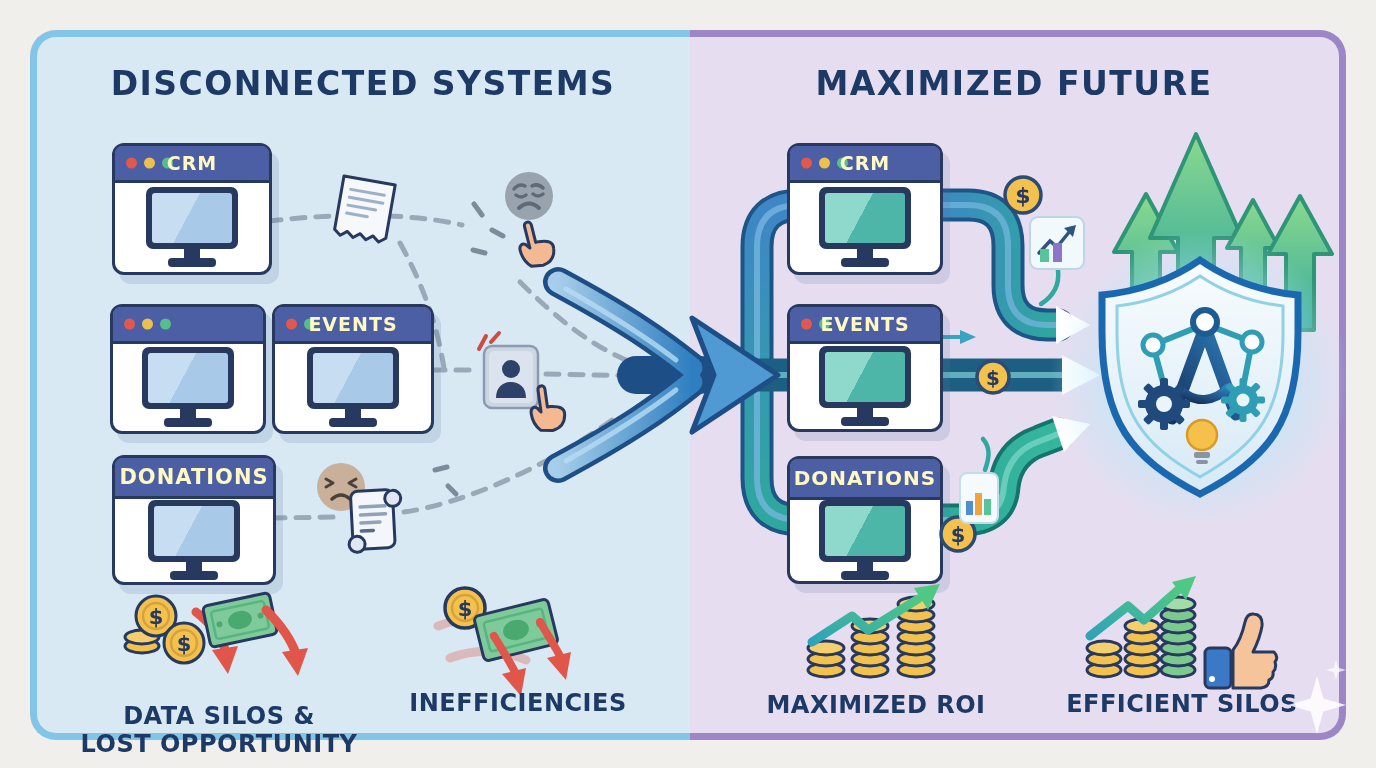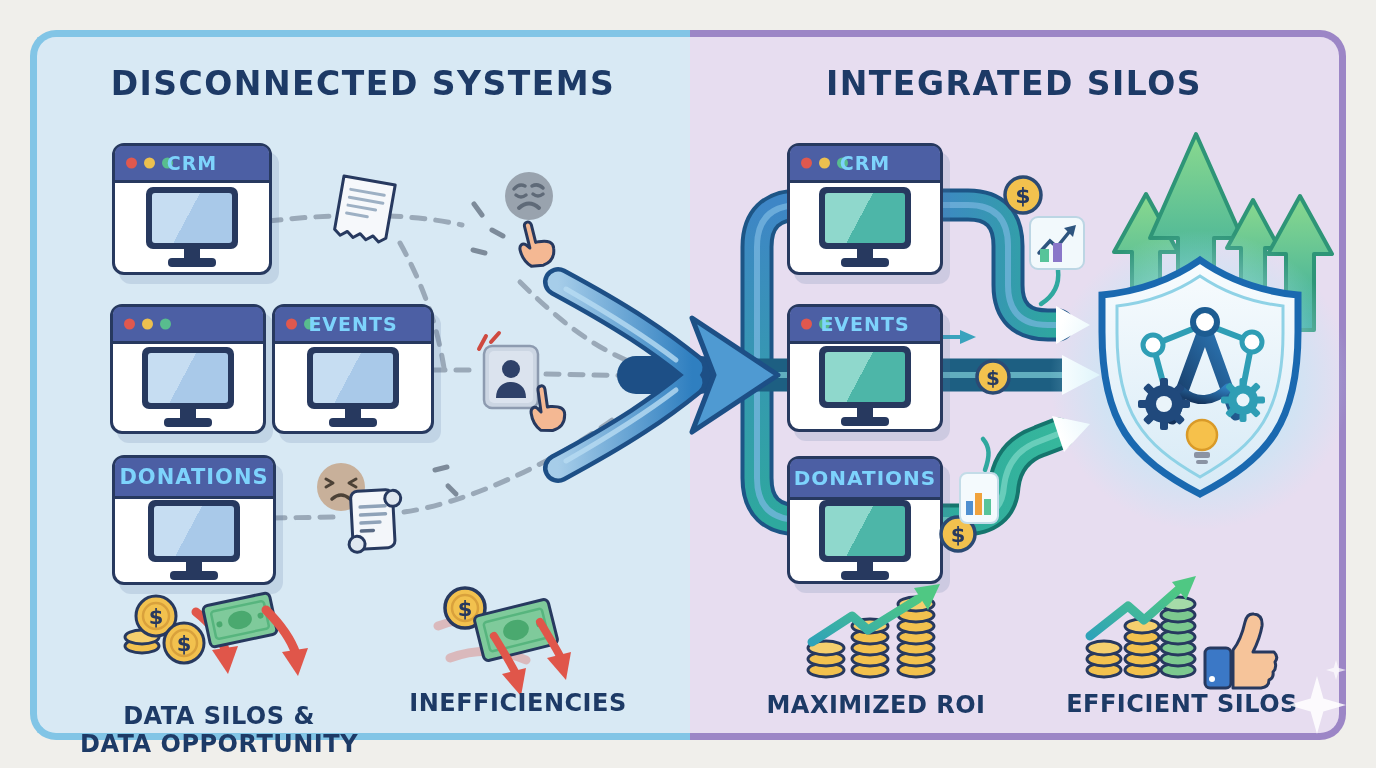--- a/index.html
+++ b/index.html
@@ -17,21 +17,21 @@
   
   .win{position:absolute;background:#fff;border:3.5px solid var(--navy);border-radius:12px;
        box-shadow:7px 9px 0 rgba(90,115,160,.18);z-index:2;}
   .tb{position:absolute;top:0;left:0;right:0;height:34px;background:var(--titlebar);
       border-radius:7px 7px 0 0;border-bottom:3px solid var(--navy);}
   .tb.tall{height:38px;}
   .dots{position:absolute;left:11px;top:50%;transform:translateY(-50%);display:flex;gap:7px;}
   .d{width:11px;height:11px;border-radius:50%;}
   .d.r{background:var(--dot_red);}.d.y{background:var(--dot_yellow);}.d.g{background:var(--dot_green);}
   .wlabel{position:absolute;left:0;right:0;top:0;bottom:0;display:flex;align-items:center;
-          justify-content:center;color:#7dd3fc;font-weight:bold;font-size:19px;letter-spacing:1px;}
+          justify-content:center;color:#fef9c3;font-weight:bold;font-size:19px;letter-spacing:1px;}
   .wbody{position:absolute;left:0;right:0;top:36px;bottom:0;display:flex;flex-direction:column;
          align-items:center;justify-content:center;}
   .mscreen{width:92px;height:62px;background:var(--navy);border-radius:7px;padding:6px;box-sizing:border-box;}
   .minner{width:100%;height:100%;border-radius:3px;background:linear-gradient(118deg,#c6ddf2 0 45%,var(--screen_blue) 45%);}
   .teal .minner{background:linear-gradient(118deg,#8fd8cc 0 45%,var(--screen_teal) 45%);}
   .mstand{width:16px;height:9px;background:var(--navy);}
   .mbase{width:48px;height:9px;background:var(--navy);border-radius:4px;}
   
   .cap{position:absolute;transform:translateX(-50%);color:var(--heading);font-weight:bold;
        font-size:24px;letter-spacing:.5px;text-align:center;white-space:nowrap;z-index:4;}
@@ -42,21 +42,21 @@
 </style>
 </head>
 <body>
 
 <div id="canvas">
 
   <div class="panel panelL"></div>
   <div class="panel panelR"></div>
 
   <div class="ptitle" style="left:363px;top:64px">DISCONNECTED SYSTEMS</div>
-  <div class="ptitle" style="left:1014px;top:64px">INTEGRATED SILOS</div>
+  <div class="ptitle" style="left:1014px;top:64px">MAXIMIZED FUTURE</div>
 
   <svg class="lay z1" viewBox="0 0 1376 768">
     <g stroke="#9aa9b8" stroke-width="5" stroke-dasharray="13 11" fill="none" stroke-linecap="round">
       <path d="M268,221 C340,213 410,213 462,225"></path>
       <path d="M400,243 C425,288 438,330 444,368"></path>
       <path d="M520,282 C560,322 592,345 626,360"></path>
       <path d="M432,370 L478,370"></path>
       <path d="M546,374 L648,376"></path>
       <path d="M272,518 L336,517"></path>
       <path d="M404,512 C462,504 545,468 612,420"></path>
@@ -528,21 +528,21 @@
     <g transform="translate(1205,600)">
       <path d="M28,52 L28,88 L56,88 Q64,87 64,80 Q69,78 68,72 Q72,68 70,62 Q74,57 69,52 L48,52
                Q55,38 57,26 Q58,15 49,14 Q42,13 40,22 Q36,40 28,50 Z" fill="#f6c49a" stroke="#27395f" stroke-width="3" stroke-linejoin="round"></path>
       <rect x="0" y="48" width="26" height="40" rx="5" fill="#3b78c6" stroke="#27395f" stroke-width="3"></rect>
       <circle cx="7" cy="79" r="3" fill="#fff"></circle>
     </g>
   </svg>
 
   <div class="cap" style="left:219px;top:702px">
     <div>DATA SILOS &amp;</div>
-    <div>DATA OPPORTUNITY</div>
+    <div>LOST OPPORTUNITY</div>
   </div>
   <div class="cap" style="left:876px;top:691px">MAXIMIZED ROI</div>
   <div class="cap" style="left:518px;top:689px">INEFFICIENCIES</div>
   <div class="cap" style="left:1182px;top:690px">EFFICIENT SILOS</div>
 
   <div class="sparkle" style="left:1288px;top:676px;width:58px;height:58px;opacity:.85"></div>
   <div class="sparkle" style="left:1326px;top:660px;width:20px;height:20px;opacity:.7"></div>
 
 </div>
 

